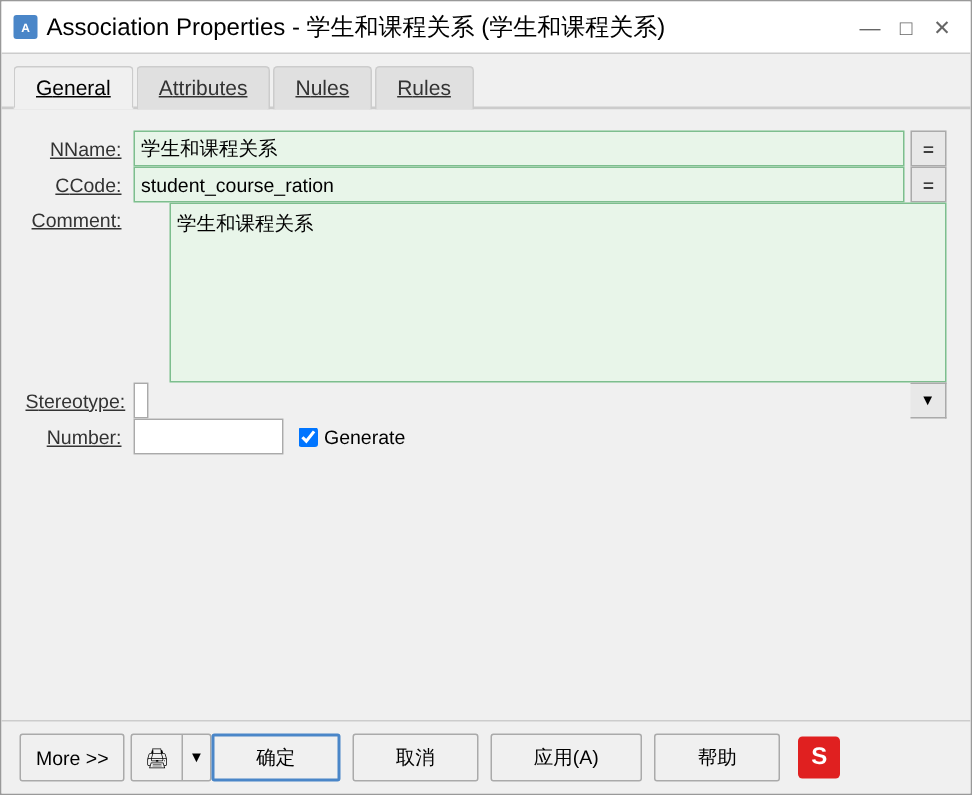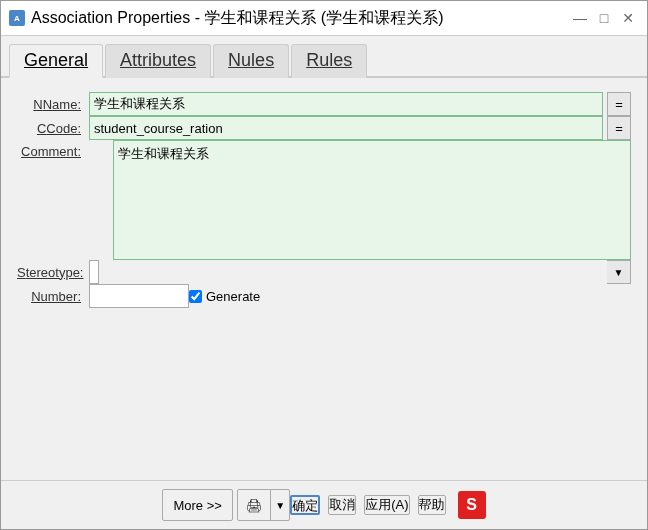--- a/index.html
+++ b/index.html
@@ -74,21 +74,21 @@
       display: flex;
       border-bottom: 2px solid #ccc;
     }
     .tab {
       padding: 5px 14px;
       cursor: pointer;
       border: 1px solid #ccc;
       background: #e0e0e0;
       margin-right: 2px;
       border-bottom: none;
-      font-size: 18px;
+      font-size: 14px;
       color: #333;
       position: relative;
       bottom: -2px;
       border-radius: 3px 3px 0 0;
     }
     .tab.active {
       background: #f0f0f0;
       border-bottom: 2px solid #f0f0f0;
       color: #000;
       z-index: 1;
@@ -191,20 +191,21 @@
       background: #e8e8e8;
       display: flex;
       align-items: center;
       justify-content: center;
       pointer-events: none;
       font-size: 10px;
     }
     .number-row {
       display: flex;
       align-items: center;
+      gap: 10px;
     }
     .number-input {
       width: 100px;
       height: 24px;
       border: 1px solid #aaa;
       background: white;
       padding: 2px 4px;
       font-size: 13px;
       font-family: inherit;
       outline: none;
@@ -219,35 +220,35 @@
     .checkbox-label input[type="checkbox"] {
       margin: 0;
     }
 
     .footer {
       border-top: 1px solid #ccc;
       padding: 8px 12px;
       background: #f0f0f0;
       display: flex;
       align-items: center;
-      justify-content: center;
+      justify-content: flex-start;
     }
     .footer-left {
       display: flex;
       align-items: center;
       gap: 4px;
     }
     .footer-right {
       display: flex;
       gap: 8px;
       align-items: center;
     }
     .btn {
-      height: 20px;
-      padding: 0 0;
+      height: 32px;
+      padding: 0 28px;
       border: 1px solid #aaa;
       background: #f0f0f0;
       cursor: pointer;
       font-size: 13px;
       font-family: inherit;
       border-radius: 2px;
     }
     .btn.primary {
       border: 2px solid #4a86c8;
       background: #f0f0f0;

